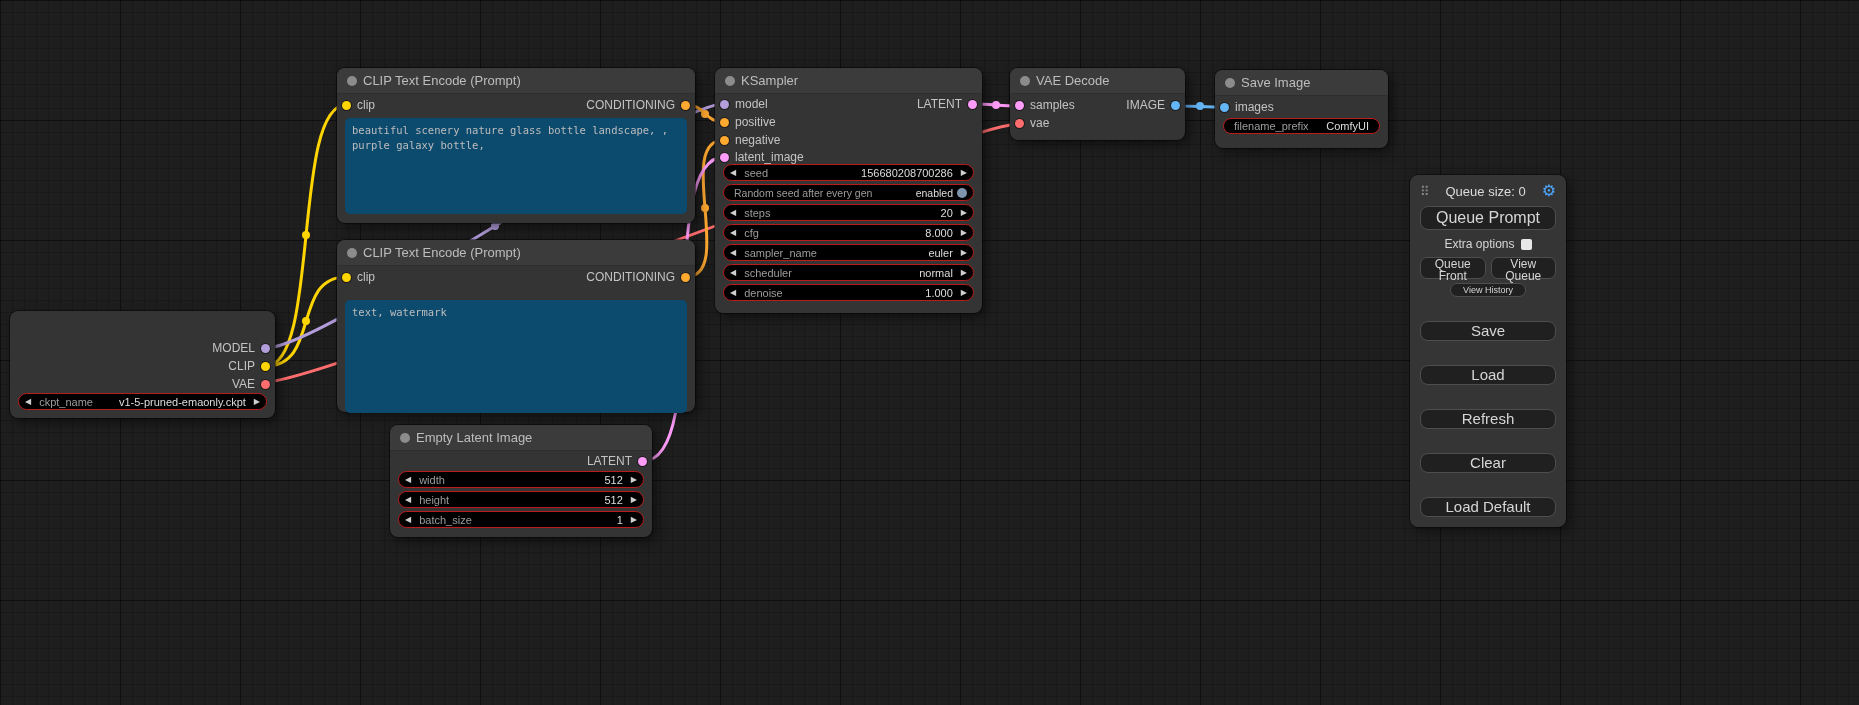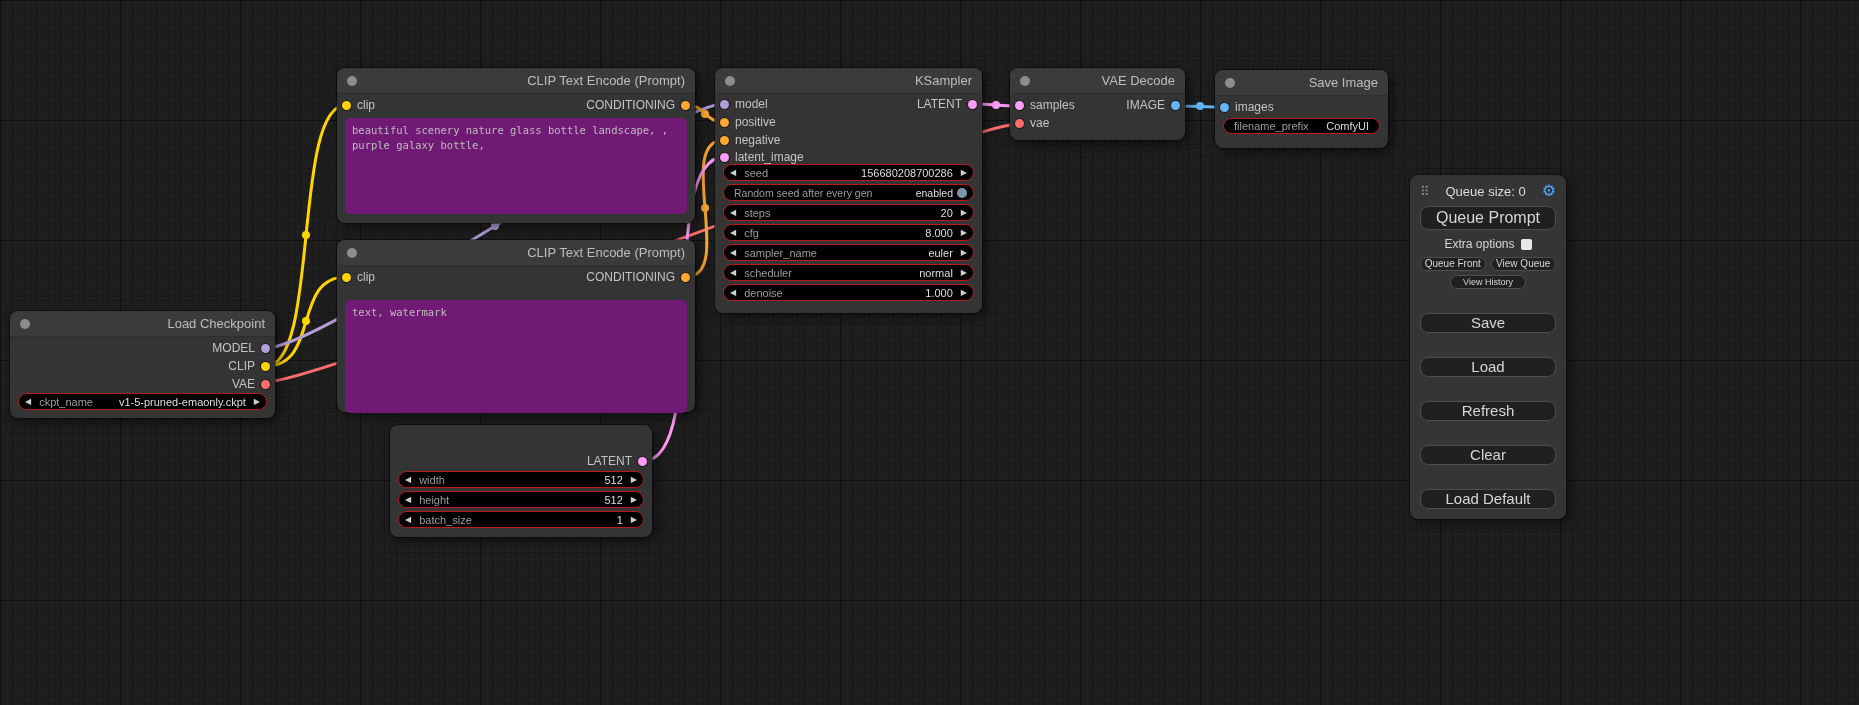--- a/index.html
+++ b/index.html
@@ -13,62 +13,62 @@
       linear-gradient(rgba(0,0,0,0.16) 1px, transparent 1px),
       linear-gradient(90deg, rgba(0,0,0,0.16) 1px, transparent 1px);
     background-size:120px 120px,120px 120px,12px 12px,12px 12px;
   }
   svg.wires{position:absolute;left:0;top:0;z-index:1;}
   .wire{fill:none;stroke:var(--c,#888);stroke-width:3;stroke-linecap:round;}
   .middot{fill:var(--c,#888);}
 
   .node{position:absolute;background:#343434;border-radius:8px;z-index:2;
     box-shadow:0 0 0 1px rgba(0,0,0,0.45), 4px 4px 12px rgba(0,0,0,0.5);}
-  .node-title{height:26px;display:flex;align-items:center;gap:24px;padding:2px 10px;
+  .node-title{height:26px;display:flex;align-items:center;gap:6px;padding:2px 10px;
     font-size:13px;color:#bdbdbd;background:#3b3b3b;border-radius:8px 8px 0 0;
-    border-bottom:1px solid rgba(0,0,0,0.22);box-sizing:border-box;justify-content:space-between;}
+    border-bottom:1px solid rgba(0,0,0,0.22);box-sizing:border-box;}
   .collapse-dot{width:10px;height:10px;border-radius:50%;background:#8c8c8c;flex:none;}
   .slot{position:absolute;height:18px;display:flex;align-items:center;gap:6px;
     font-size:12px;color:#c3c3c3;white-space:nowrap;}
   .slot.in{left:5px;}
   .slot.out{right:5px;}
   .dot{width:9px;height:9px;border-radius:50%;background:var(--c,#888);
     box-shadow:0 0 0 1px rgba(0,0,0,0.45);flex:none;}
   .widget{position:absolute;left:8px;right:8px;height:17px;background:#000000;
     border:1px solid #b91c1c;border-radius:9px;display:flex;align-items:center;
     font-size:11px;padding:3px 6px;box-sizing:border-box;overflow:hidden;}
   .widget .arrow{font-size:8px;color:#cfcfcf;line-height:1;flex:none;}
   .widget .wname{color:#9d9d9d;margin-left:8px;flex:1;text-align:left;overflow:hidden;white-space:nowrap;}
   .widget .wval{color:#dedede;margin-right:8px;white-space:nowrap;}
   .widget.noarrow .wname{margin-left:4px;}
   .widget.noarrow .wval{margin-right:4px;}
   .widget.toggle{font-size:10.5px;}
   .knob{width:10px;height:10px;border-radius:50%;background:#8194ad;flex:none;
     box-shadow:0 0 0 1px rgba(0,0,0,0.4);}
-  .ta{position:absolute;left:8px;right:8px;background:#701a75;border-radius:5px;
+  .ta{position:absolute;left:8px;right:8px;background:#0c4a6e;border-radius:5px;
     color:#bdbdbd;font-family:"DejaVu Sans Mono",monospace;font-size:10.5px;
     line-height:1.4;padding:5px 7px;box-sizing:border-box;white-space:pre-wrap;overflow:hidden;}
 
   .menu{position:absolute;left:1410px;top:175px;width:156px;background:#353535;
     border-radius:8px;z-index:3;padding:6px 10px 10px;box-sizing:border-box;
     box-shadow:0 0 0 1px rgba(0,0,0,0.4), 4px 4px 12px rgba(0,0,0,0.45);color:#ddd;}
   .menu-header{display:flex;align-items:center;justify-content:space-between;height:20px;}
   .drag-handle{color:#8a8a8a;font-size:13px;cursor:move;}
   .queue-size{font-size:13px;color:#dcdcdc;}
   .gear{color:#4da6ff;font-size:16px;line-height:1;cursor:pointer;}
   .btn{display:block;width:100%;background:#202020;border:1px solid #4e4e4e;
     border-radius:8px;color:#d6d6d6;text-align:center;font-family:inherit;
     cursor:pointer;box-sizing:border-box;padding:0;}
   .btn.big{font-size:15px;height:20px;line-height:18px;margin-top:24px;}
   .btn.qp{font-size:16px;height:24px;line-height:22px;margin-top:5px;}
   .extra{display:flex;align-items:center;justify-content:center;gap:6px;margin-top:7px;
     font-size:12px;color:#d6d6d6;}
   .checkbox{width:11px;height:11px;background:#e8e8e8;border-radius:2px;cursor:pointer;}
   .small-row{display:flex;gap:5px;margin-top:6px;}
-  .btn.small{font-size:10px;height:14px;line-height:12px;border-radius:7px;flex:1;width:auto;}
+  .btn.small{font-size:12px;height:22px;line-height:12px;border-radius:7px;flex:1;width:auto;}
   .vh-row{display:flex;justify-content:center;margin-top:4px;margin-bottom:4px;}
   .btn.vh{width:76px;font-size:9px;height:14px;line-height:12px;border-radius:7px;}
 </style>
 </head>
 <body>
 
 <svg class="wires" width="1859" height="705">
   <path class="wire" d="M266,366 C320,366 292,105 346,105" style="--c: #FFD500;"></path>
   <path class="wire" d="M266,366 C320,366 292,277 346,277" style="--c: #FFD500;"></path>
   <path class="wire" d="M266,348 C326,348 664,104 724,104" style="--c: #B39DDB;"></path>
@@ -81,24 +81,20 @@
   <circle class="middot" cx="306" cy="235" r="4" style="--c: #FFD500;"></circle>
   <circle class="middot" cx="306" cy="321" r="4" style="--c: #FFD500;"></circle>
   <circle class="middot" cx="495" cy="226" r="4" style="--c: #B39DDB;"></circle>
   <circle class="middot" cx="705" cy="114" r="4" style="--c: #FFA931;"></circle>
   <circle class="middot" cx="705" cy="208" r="4" style="--c: #FFA931;"></circle>
   <circle class="middot" cx="996" cy="105" r="4" style="--c: #FF9CF9;"></circle>
   <circle class="middot" cx="1200" cy="106" r="4" style="--c: #64B5F6;"></circle>
 </svg>
 
 <div class="node" style="left:10px;top:311px;width:265px;height:107px;">
-  <div class="node-title">
-    <span class="collapse-dot"></span>
-    <span>Load Checkpoint</span>
-  </div>
   <div class="slot out" style="top:28px;">
     <span>MODEL</span>
     <span class="dot" style="--c: #B39DDB;"></span>
   </div>
   <div class="slot out" style="top:46px;">
     <span>CLIP</span>
     <span class="dot" style="--c: #FFD500;"></span>
   </div>
   <div class="slot out" style="top:64px;">
     <span>VAE</span>
@@ -138,20 +134,24 @@
     <span>clip</span>
   </div>
   <div class="slot out" style="top:28px;">
     <span>CONDITIONING</span>
     <span class="dot" style="--c: #FFA931;"></span>
   </div>
   <div class="ta" style="top:60px;height:113px;">text, watermark</div>
 </div>
 
 <div class="node" style="left:390px;top:425px;width:262px;height:112px;">
+  <div class="node-title">
+    <span class="collapse-dot"></span>
+    <span>Empty Latent Image</span>
+  </div>
   <div class="slot out" style="top:27px;">
     <span>LATENT</span>
     <span class="dot" style="--c: #FF9CF9;"></span>
   </div>
   <div class="widget" style="top:46px;">
     <span class="arrow">◀</span>
     <span class="wname">width</span>
     <span class="wval">512</span>
     <span class="arrow">▶</span>
   </div>

